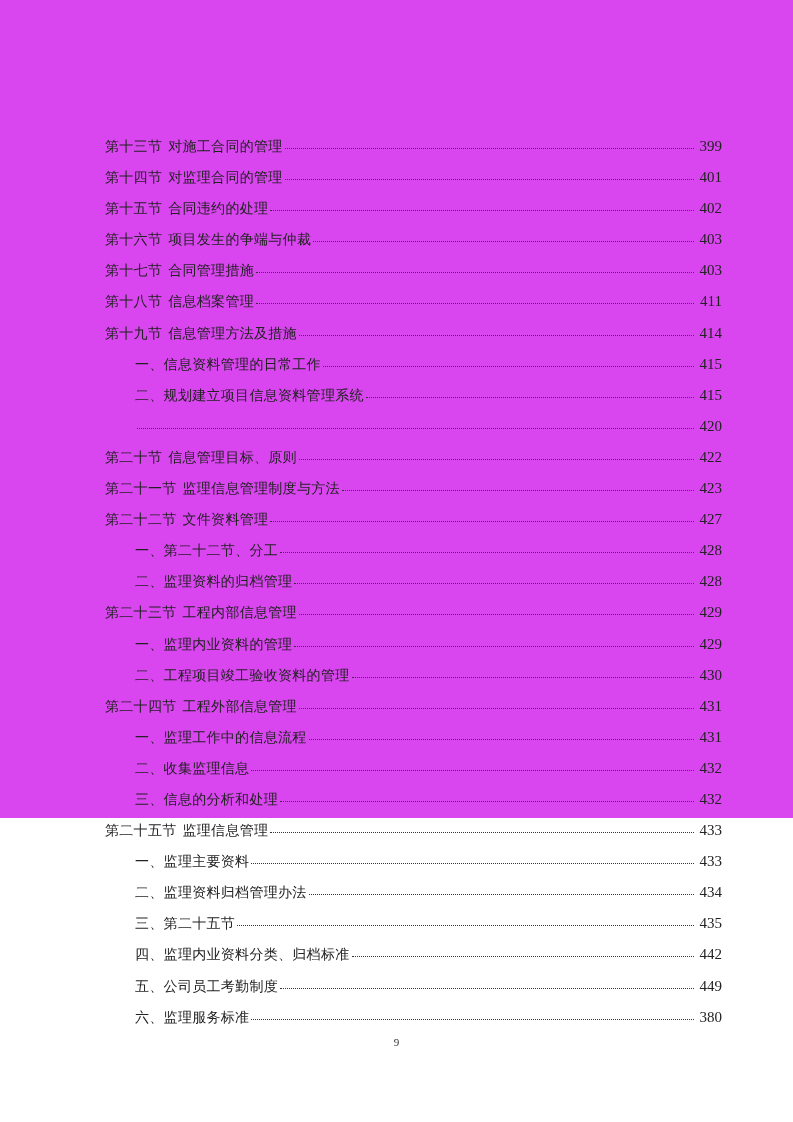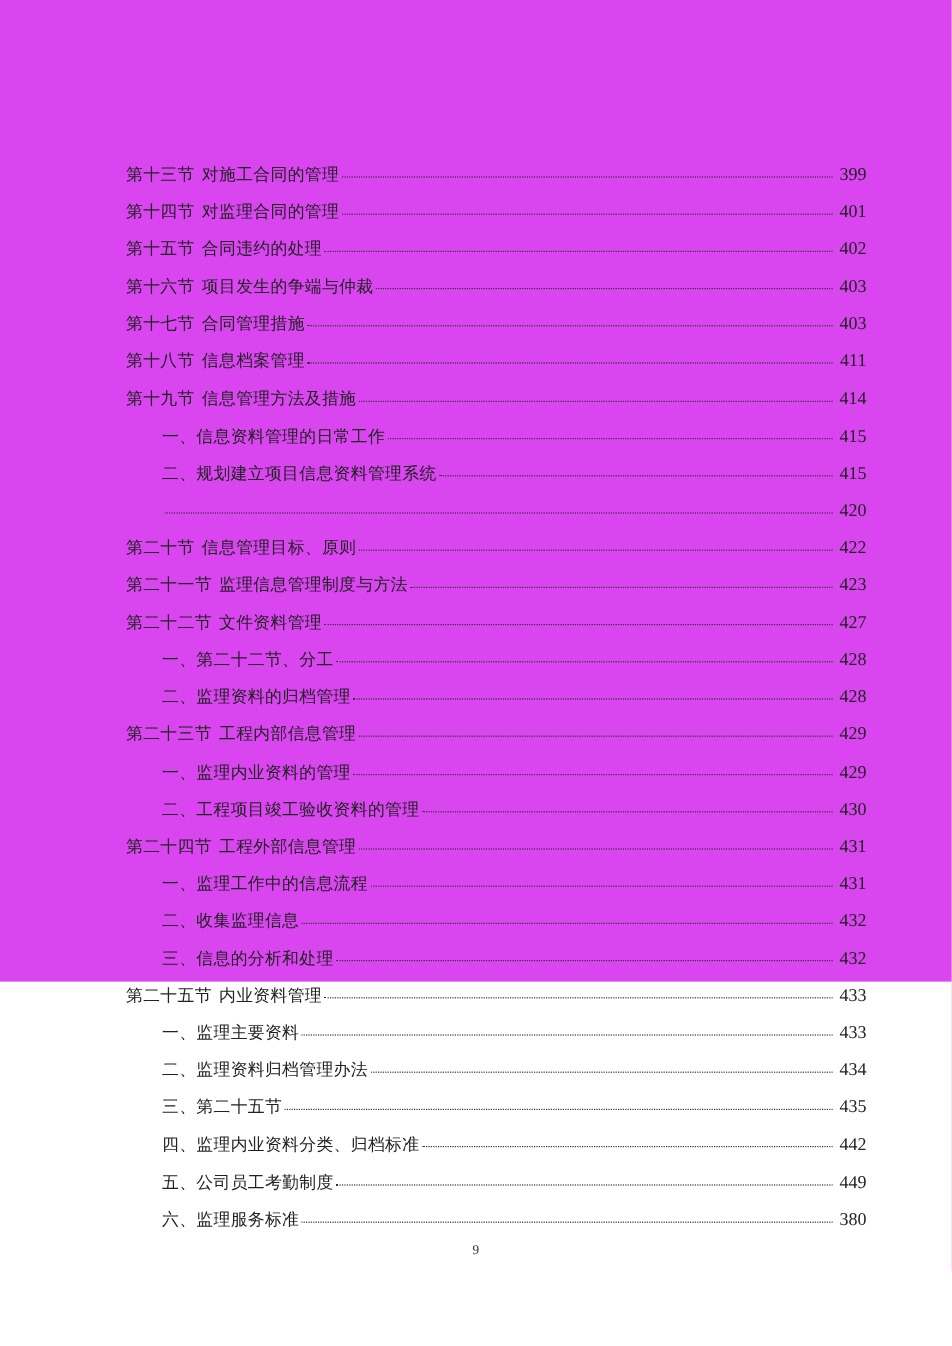--- a/index.html
+++ b/index.html
@@ -188,21 +188,21 @@
         <span class="toc-title"><span>二、收集监理信息</span></span>
         <span class="toc-leader"></span>
         <span class="toc-page">432</span>
       </div>
       <div class="toc-row sub">
         <span class="toc-title"><span>三、信息的分析和处理</span></span>
         <span class="toc-leader"></span>
         <span class="toc-page">432</span>
       </div>
       <div class="toc-row">
-        <span class="toc-title"><span class="sec">第二十五节</span><span>内业资料管理</span></span>
+        <span class="toc-title"><span class="sec">第二十五节</span><span>监理信息管理</span></span>
         <span class="toc-leader"></span>
         <span class="toc-page">433</span>
       </div>
       <div class="toc-row sub">
         <span class="toc-title"><span>一、监理主要资料</span></span>
         <span class="toc-leader"></span>
         <span class="toc-page">433</span>
       </div>
       <div class="toc-row sub">
         <span class="toc-title"><span>二、监理资料归档管理办法</span></span>

